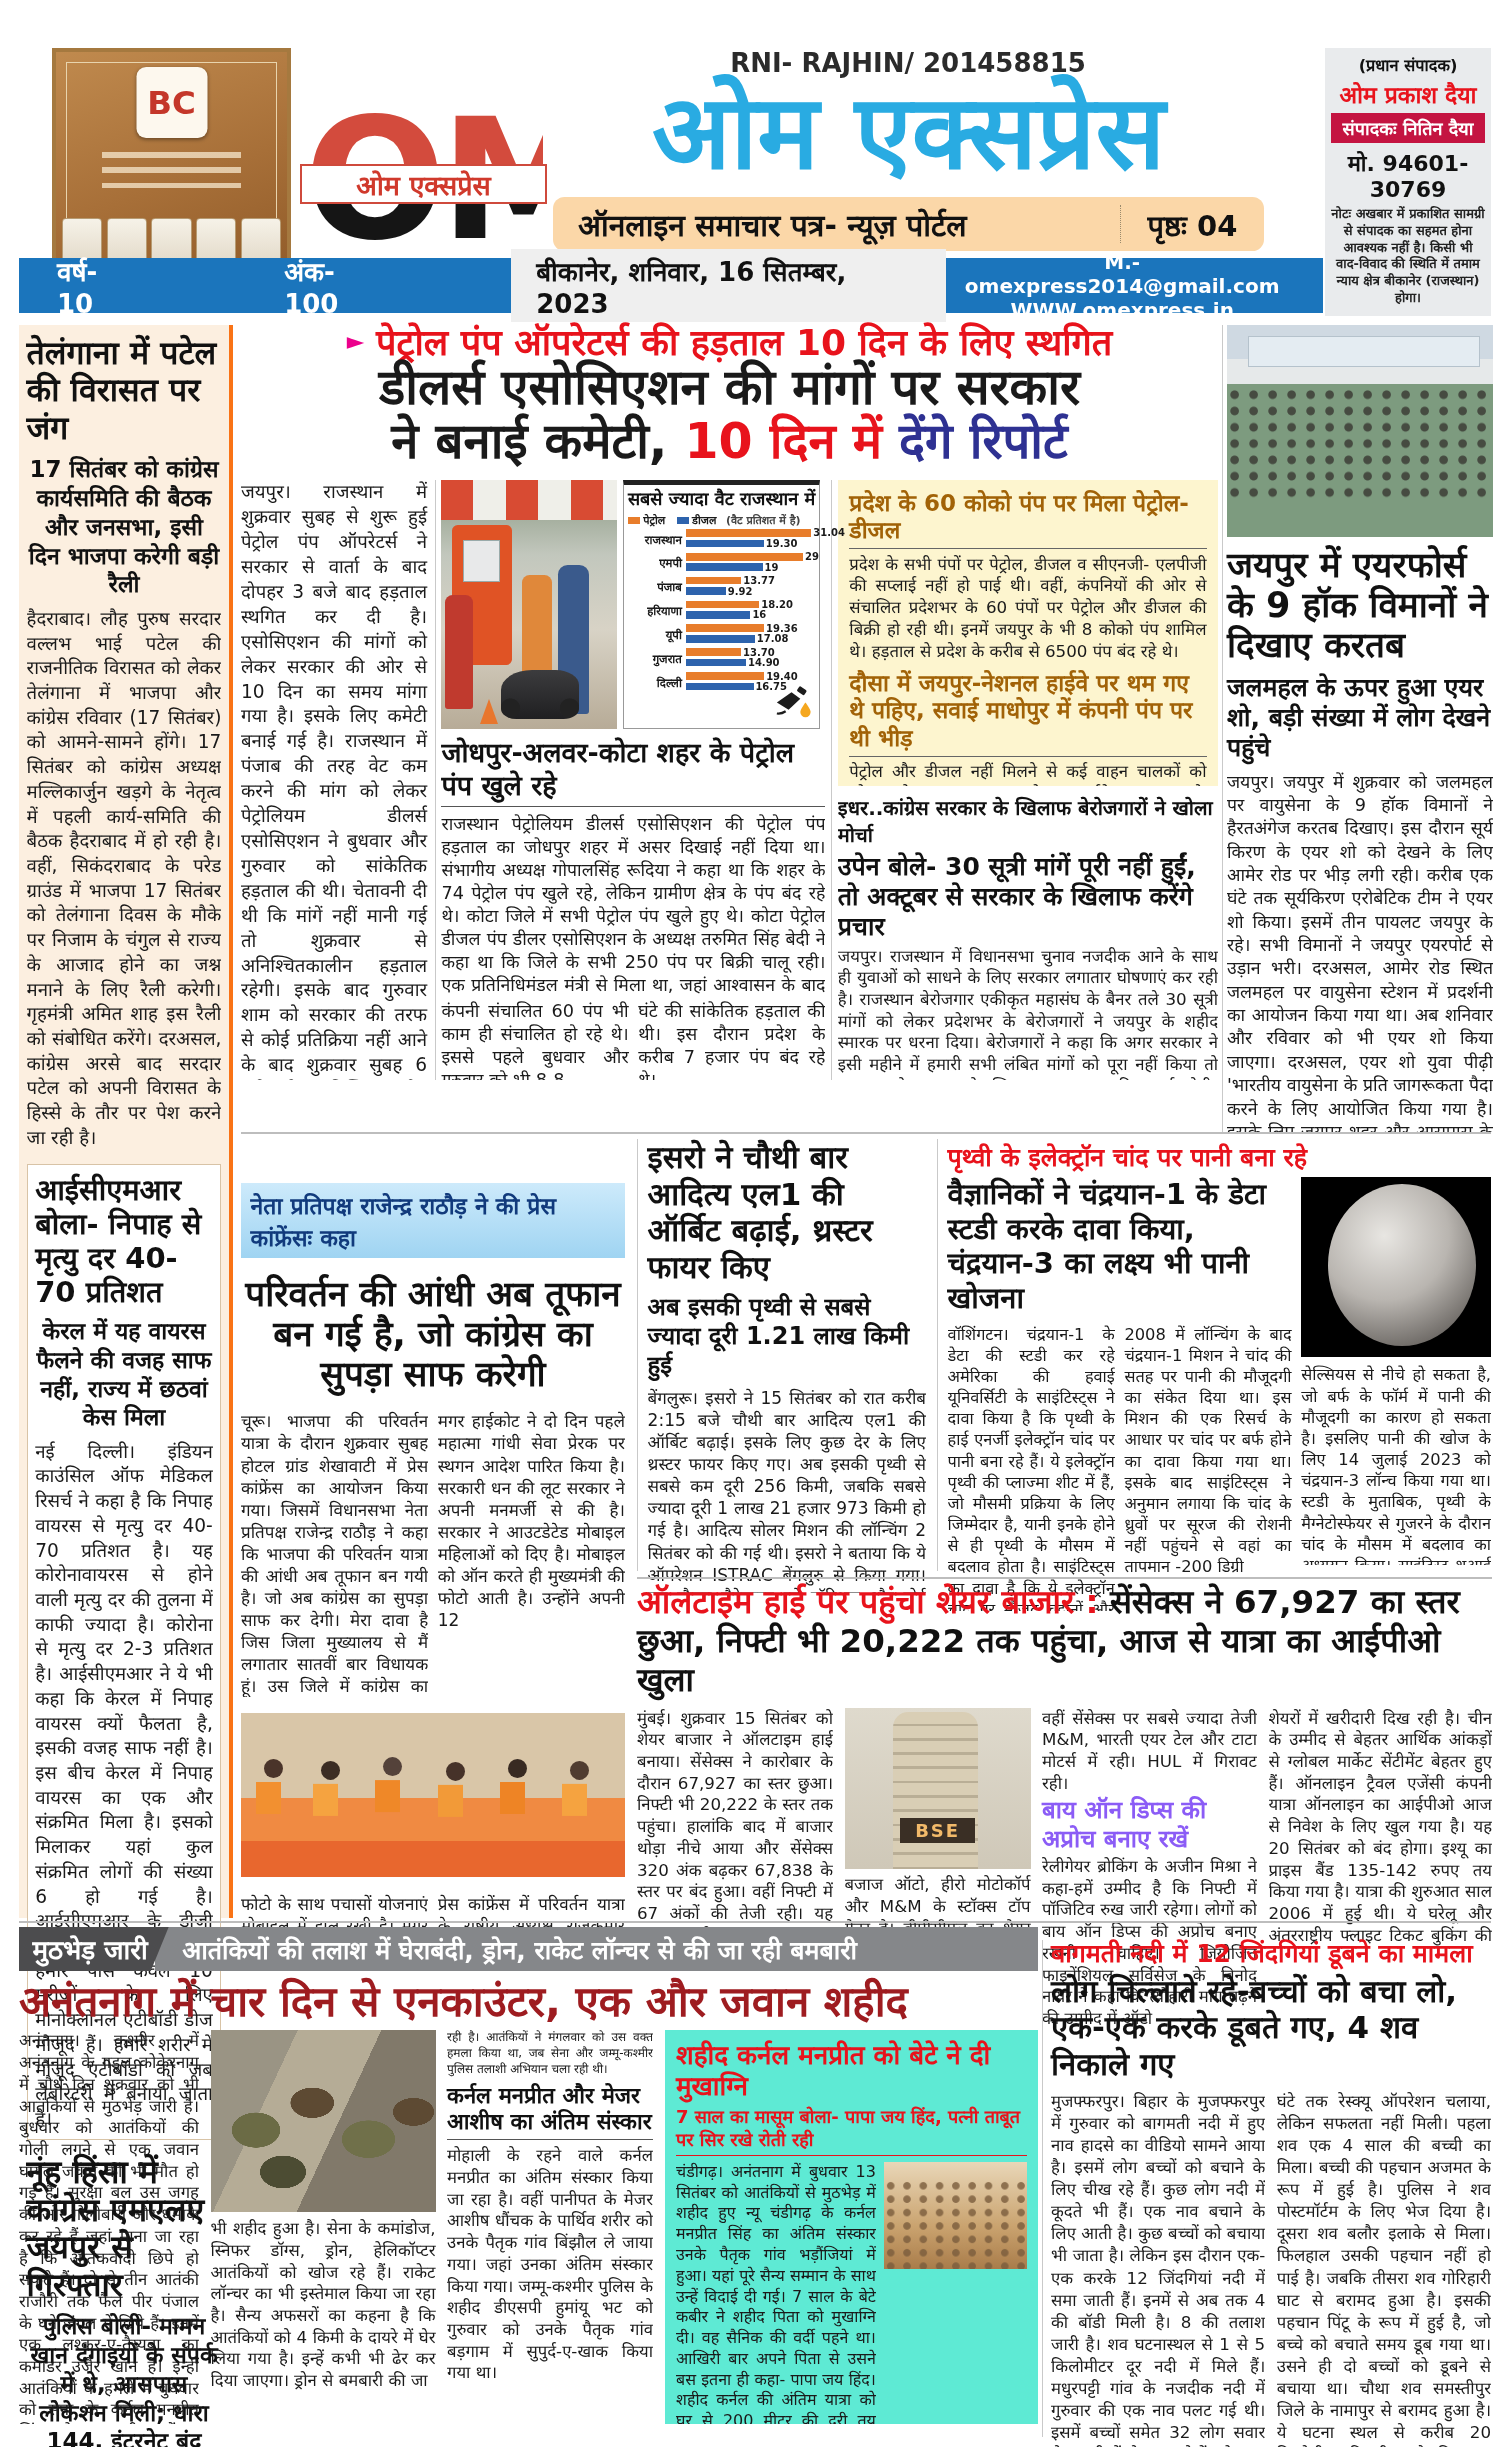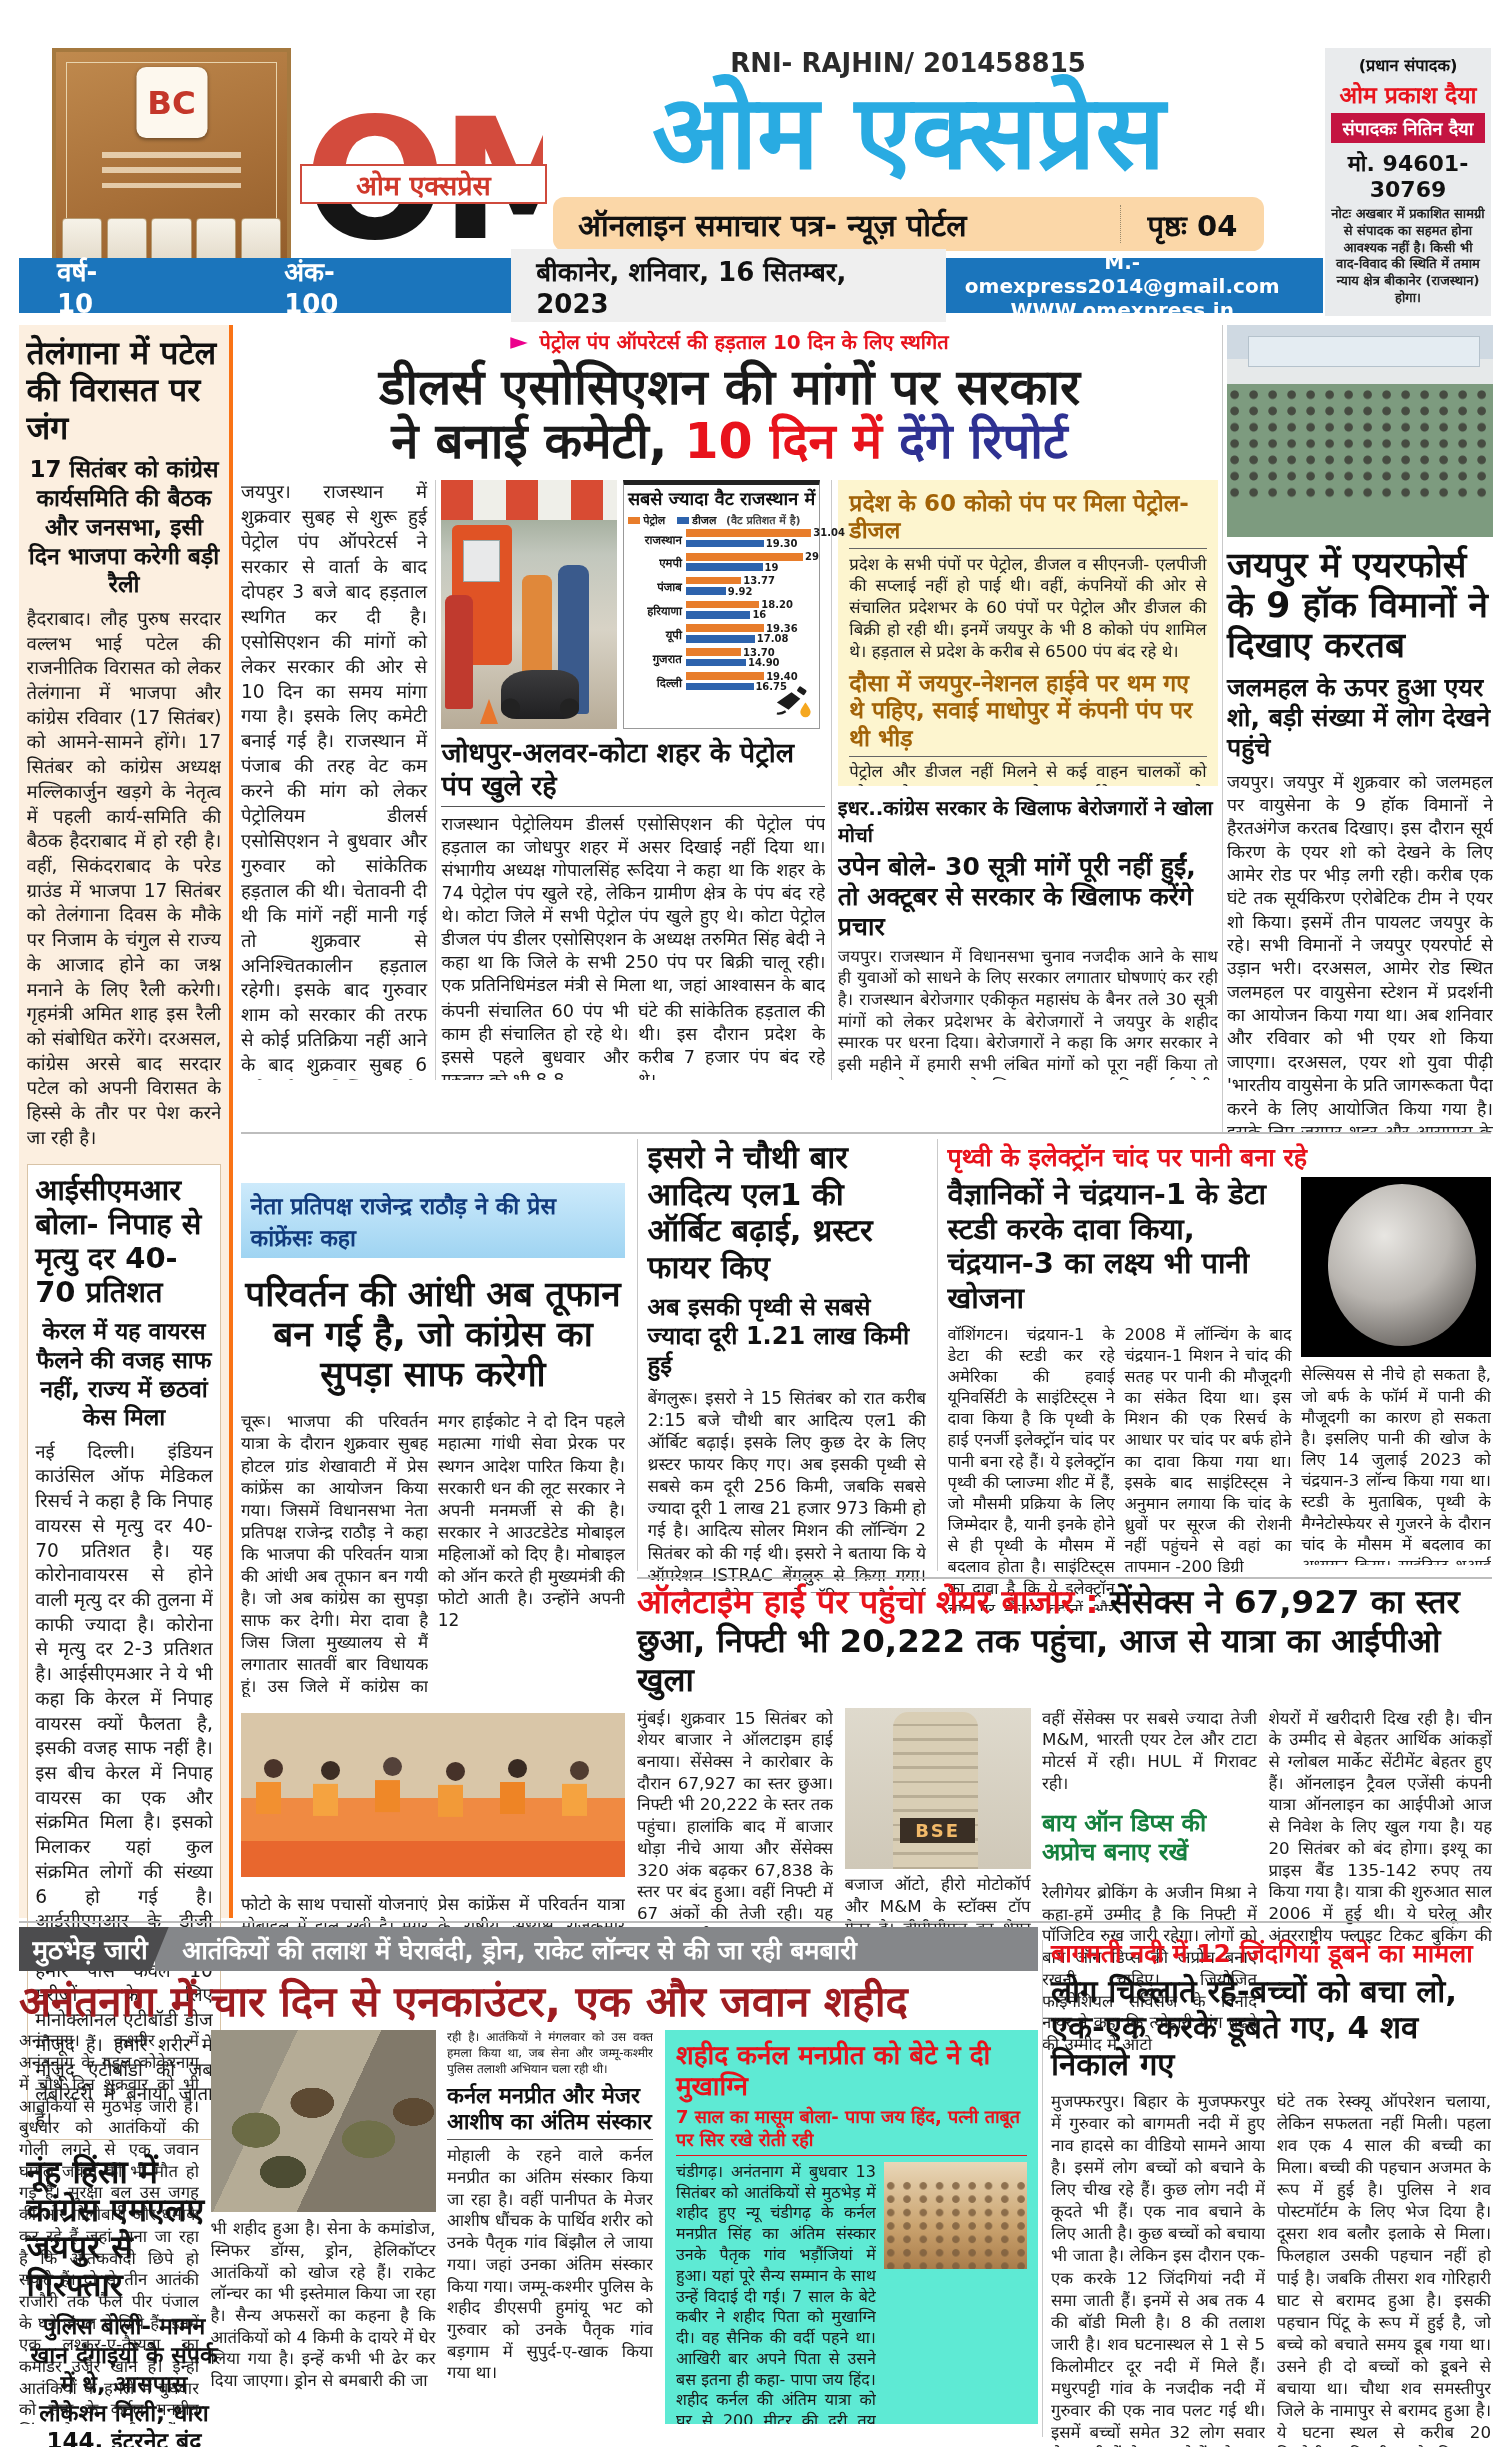--- a/index.html
+++ b/index.html
@@ -53,21 +53,21 @@
   #leftcol{left:19px;top:325px;width:214px;height:1593px;background:#fcefe0;border-right:4px solid #f97316;box-sizing:border-box;padding:9.6px 7.6px;}
   .ls-h{font-weight:800;font-size:32px;line-height:1.18;color:#111;}
   .ls-sub{font-weight:800;font-size:23px;line-height:1.25;text-align:center;margin:7.6px 0;color:#111;}
   .ls-b{font-size:18.6px;line-height:1.33;}
   .ls-box{background:#fff;border:1px solid #d8c3a6;padding:7.6px;margin:13.4px 0;}
 
   
   #centercol{left:241px;top:321px;width:977px;height:811px;}
   .kicker{display:flex;align-items:center;justify-content:center;gap:11.5px;height:40px;}
   .karrow{color:#ec008c;font-size:23px;}
-  .kicker .kt{color:#e8131c;font-weight:800;font-size:20px;}
+  .kicker .kt{color:#e8131c;font-weight:800;font-size:36px;}
   .lead-h{text-align:center;font-weight:800;line-height:1.1;}
   .lh1,.lh2{font-size:49px;font-weight:800;}
   .lh2 .red{color:#e8131c;} .lh2 .blue{color:#2e3192;}
   .lead-row{display:flex;margin-top:11.5px;height:600px;}
   .lead-col1{width:189px;font-size:18.6px;line-height:1.34;padding-right:7.6px;}
   .lead-mid{width:390px;border-left:1px solid #c9c9c9;border-right:1px solid #c9c9c9;padding:0 5.7px;display:flex;flex-direction:column;}
   .pm-row{display:flex;gap:5.7px;height:252px;}
   .pump-photo{width:176px;height:249px;}
   .vat-chart{position:relative;width:197px;height:249px;border:1px solid #999;border-top:5.7px solid #222;box-sizing:border-box;padding:3.8px 3.8px 1.9px;background:#fff;}
   .vc-title{font-weight:800;font-size:18px;line-height:1.15;color:#111;}
@@ -135,21 +135,21 @@
   #market{left:637px;top:1583px;width:855px;height:335px;}
   .mk-h{font-weight:800;font-size:32.5px;line-height:1.2;color:#111;}
   .mk-h .red{color:#e8131c;}
   .mk-row{display:flex;gap:11.5px;margin-top:7.6px;height:239px;}
   .mk-c{font-size:16.7px;line-height:1.3;}
   .mk-c1{width:196px;}
   .mk-pc{width:186px;display:flex;flex-direction:column;}
   .bse-photo{width:100%;height:161px;flex:none;}
   .mk-cap{font-size:16.7px;line-height:1.3;margin-top:5.7px;flex:1;overflow:hidden;}
   .mk-c3{width:215px;}
-  .mk-sub{font-weight:800;font-size:24px;line-height:1.2;margin:15px 0;color:#15803d;}
+  .mk-sub{font-weight:800;font-size:24px;line-height:1.2;margin:2px 0;color:#8b5cf6;}
   .mk-c4{flex:1;}
 
   
   #encounter{left:19px;top:1927px;width:1019px;height:514px;}
   .enc-bar{display:flex;height:44px;}
   .enc-tag{background:#4c4c4e;color:#fff;font-weight:800;font-size:26px;display:flex;align-items:center;padding:0 21px 0 13.4px;
            clip-path:polygon(0 0,100% 0,88% 100%,0 100%);margin-right:-13.4px;z-index:2;}
   .enc-bart{background:#85878a;color:#fff;font-weight:800;font-size:25px;flex:1;display:flex;align-items:center;padding:0 0 0 27px;}
   .enc-h{font-weight:800;font-size:42px;line-height:1.1;color:#9e1c20;margin:7.6px 0 5.7px;}
   .enc-row{display:flex;gap:11.5px;height:394px;}

